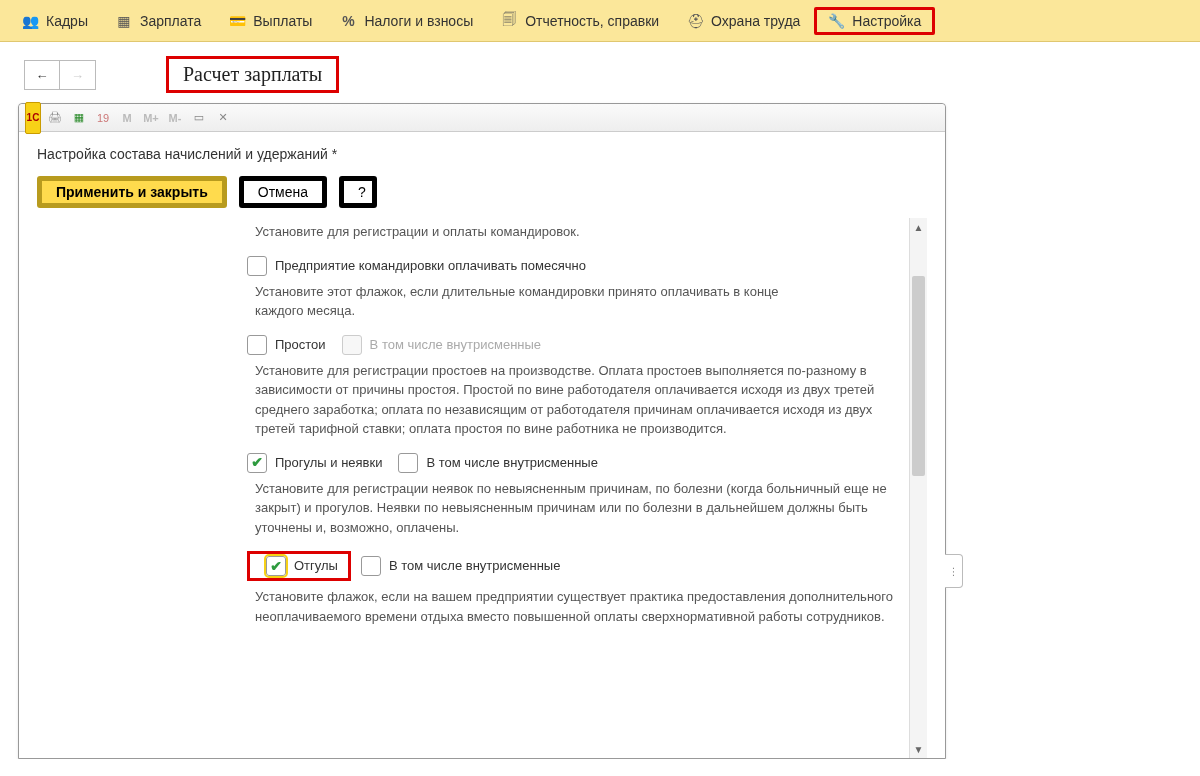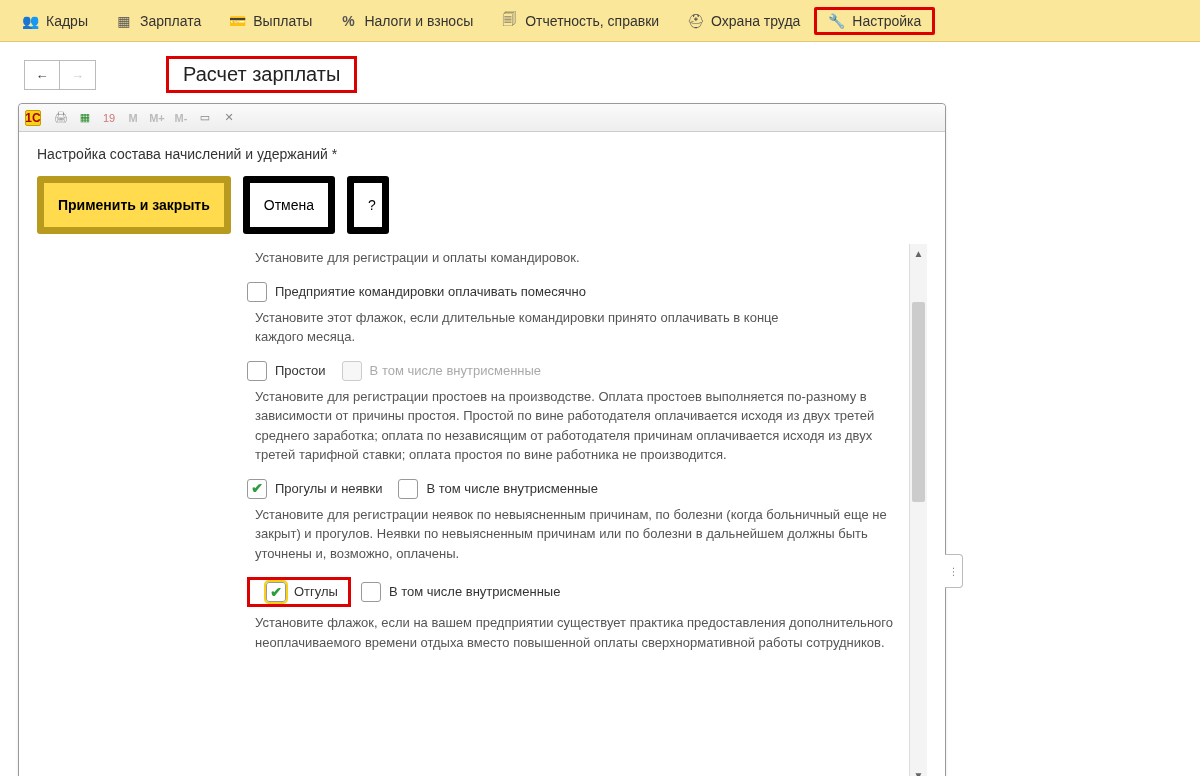--- a/index.html
+++ b/index.html
@@ -44,20 +44,21 @@
     width: 36px; height: 30px;
     display: flex; align-items: center; justify-content: center;
     cursor: pointer;
   }
   .nav-btn + .nav-btn { border-left: none; }
   .nav-btn.disabled { color: #ccc; cursor: default; }
   .page-title-box {
     border: 3px solid #d00;
     margin-left: 70px;
     padding: 4px 14px;
+    font-family: Liberation Serif, serif;
   }
   .page-title {
     font-size: 20px;
     color: #222;
   }
   .window {
     margin: 0 18px;
     border: 1px solid #999;
     border-radius: 4px 4px 0 0;
     width: 928px;
@@ -70,28 +71,28 @@
     display: flex;
     align-items: center;
     background: linear-gradient(#fafafa,#eee);
     border-bottom: 1px solid #ccc;
     border-radius: 4px 4px 0 0;
     padding: 0 6px;
     font-size: 12px;
     color: #555;
   }
   .titlebar .logo {
-    width: 16px; height: 16px;
+    width: 16px; height: 32px;
     background: #f7d117;
     border: 1px solid #c99b00;
     border-radius: 2px;
-    font-size: 12px;
+    font-size: 10px;
     color: #a00;
     display: flex; align-items: center; justify-content: center;
-    margin-right: 10px;
+    margin-right: 4px;
     font-weight: bold;
   }
   .titlebar .title-text { flex: 1; }
   .titlebar .tb-icons { display: flex; align-items: center; gap: 4px; }
   .tb-btn {
     width: 20px; height: 18px;
     display: flex; align-items: center; justify-content: center;
     color: #888; font-size: 11px;
     cursor: pointer;
   }
@@ -101,22 +102,22 @@
     font-size: 14px;
     color: #333;
     margin-bottom: 14px;
   }
   .action-row {
     display: flex;
     align-items: center;
     margin-bottom: 10px;
   }
   .btn {
-    border: 7px solid #000000;
-    padding: 14px 14px;
+    border: 5px solid #000000;
+    padding: 3px 14px;
     font-size: 14px;
     cursor: pointer;
     background: #fff;
     border-radius: 3px;
   }
   .btn-primary {
     background: #ffdb4d;
     border-color: #b89b1e;
     font-weight: bold;
   }

